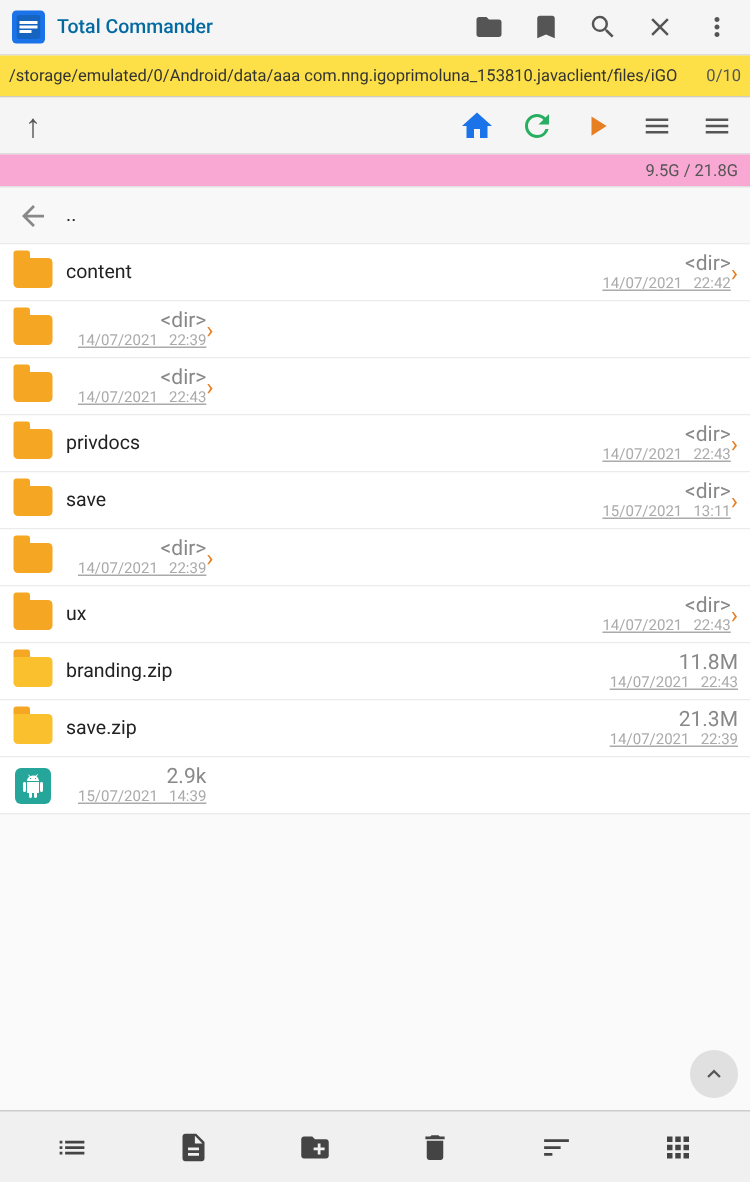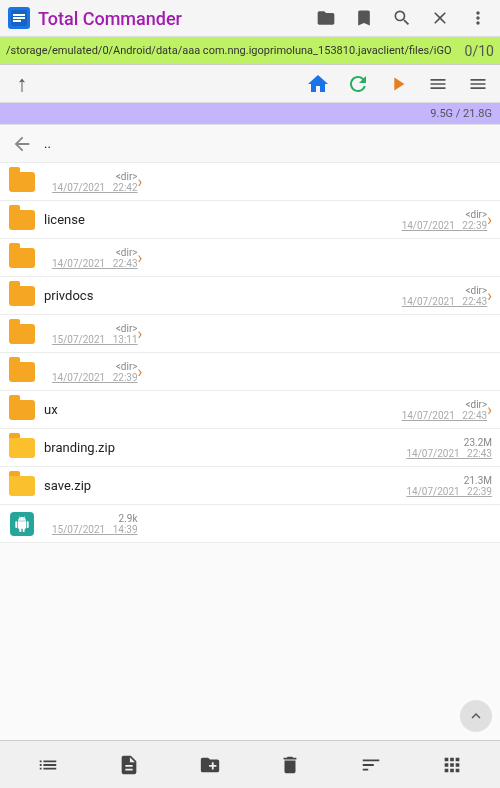--- a/index.html
+++ b/index.html
@@ -29,24 +29,24 @@
       border-radius: 3px;
       display: flex;
       align-items: center;
       justify-content: center;
       color: white;
       font-size: 11px;
       font-weight: bold;
       flex-shrink: 0;
     }
     #app-title {
-      font-size: 18px;
+      font-size: 13px;
       font-weight: 500;
       flex: 1;
-      color: #a21caf;
+      color: #0369a1;
     }
     #title-actions {
       display: flex;
       align-items: center;
       gap: 10px;
     }
     .title-btn {
       color: #555;
       font-size: 18px;
       cursor: pointer;
@@ -54,36 +54,36 @@
       align-items: center;
       justify-content: center;
       width: 28px;
       height: 28px;
     }
 
     
     #path-bar {
       display: flex;
       align-items: center;
-      background: #bef264;
+      background: #fde047;
       height: 28px;
       padding: 0 6px;
       font-size: 11px;
       color: #333;
       border-bottom: 1px solid #ccc;
     }
     #path-text {
       flex: 1;
       overflow: hidden;
       text-overflow: ellipsis;
       white-space: nowrap;
     }
     #path-count {
       color: #555;
-      font-size: 14px;
+      font-size: 11px;
       flex-shrink: 0;
       margin-left: 6px;
     }
 
     
     #toolbar {
       display: flex;
       align-items: center;
       background: #f5f5f5;
       height: 38px;
@@ -123,21 +123,21 @@
     }
     .nav-btn.home { color: #1a73e8; }
     .nav-btn.refresh { color: #27ae60; }
     .nav-btn.arrow { color: #e67e22; font-size: 20px; }
     .nav-btn.menu-lines { color: #555; font-size: 16px; }
 
     
     #size-bar {
       display: flex;
       align-items: center;
-      background: #c4b5fd;
+      background: #f9a8d4;
       height: 22px;
       padding: 0 8px;
       font-size: 11px;
       color: #555;
       border-bottom: 1px solid #e0e0e0;
       justify-content: flex-end;
     }
 
     
     #file-list {
@@ -207,21 +207,21 @@
       white-space: nowrap;
     }
     .file-meta {
       display: flex;
       flex-direction: column;
       align-items: flex-end;
       flex-shrink: 0;
       margin-left: 8px;
     }
     .file-size {
-      font-size: 10px;
+      font-size: 14px;
       color: #888;
     }
     .file-date {
       font-size: 10px;
       color: #aaa;
       text-decoration: underline;
     }
     .arrow-right {
       color: #e67e22;
       font-size: 16px;
@@ -362,32 +362,32 @@
           <path d="M20 11H7.83l5.59-5.59L12 4l-8 8 8 8 1.41-1.41L7.83 13H20v-2z"></path>
         </svg>
     </div>
     <span class="file-name">..</span>
   </div>
 
   <div class="file-row">
     <div class="file-icon">
       <div class="folder-icon"></div>
     </div>
+    <span class="file-name">content</span>
     <div class="file-meta">
       <span class="file-size">&lt;dir&gt;</span>
       <span class="file-date">14/07/2021 &nbsp; 22:42</span>
     </div>
     <div class="arrow-right">›</div>
   </div>
 
   <div class="file-row">
     <div class="file-icon">
       <div class="folder-icon"></div>
     </div>
-    <span class="file-name">license</span>
     <div class="file-meta">
       <span class="file-size">&lt;dir&gt;</span>
       <span class="file-date">14/07/2021 &nbsp; 22:39</span>
     </div>
     <div class="arrow-right">›</div>
   </div>
 
   <div class="file-row">
     <div class="file-icon">
       <div class="folder-icon"></div>
@@ -408,20 +408,21 @@
       <span class="file-size">&lt;dir&gt;</span>
       <span class="file-date">14/07/2021 &nbsp; 22:43</span>
     </div>
     <div class="arrow-right">›</div>
   </div>
 
   <div class="file-row">
     <div class="file-icon">
       <div class="folder-icon"></div>
     </div>
+    <span class="file-name">save</span>
     <div class="file-meta">
       <span class="file-size">&lt;dir&gt;</span>
       <span class="file-date">15/07/2021 &nbsp; 13:11</span>
     </div>
     <div class="arrow-right">›</div>
   </div>
 
   <div class="file-row">
     <div class="file-icon">
       <div class="folder-icon"></div>
@@ -444,21 +445,21 @@
     </div>
     <div class="arrow-right">›</div>
   </div>
 
   <div class="file-row">
     <div class="file-icon">
       <div class="folder-icon" style="background:#fbc02d;"></div>
     </div>
     <span class="file-name">branding.zip</span>
     <div class="file-meta">
-      <span class="file-size">23.2M</span>
+      <span class="file-size">11.8M</span>
       <span class="file-date">14/07/2021 &nbsp; 22:43</span>
     </div>
   </div>
 
   <div class="file-row">
     <div class="file-icon">
       <div class="folder-icon" style="background:#fbc02d;"></div>
     </div>
     <span class="file-name">save.zip</span>
     <div class="file-meta">

